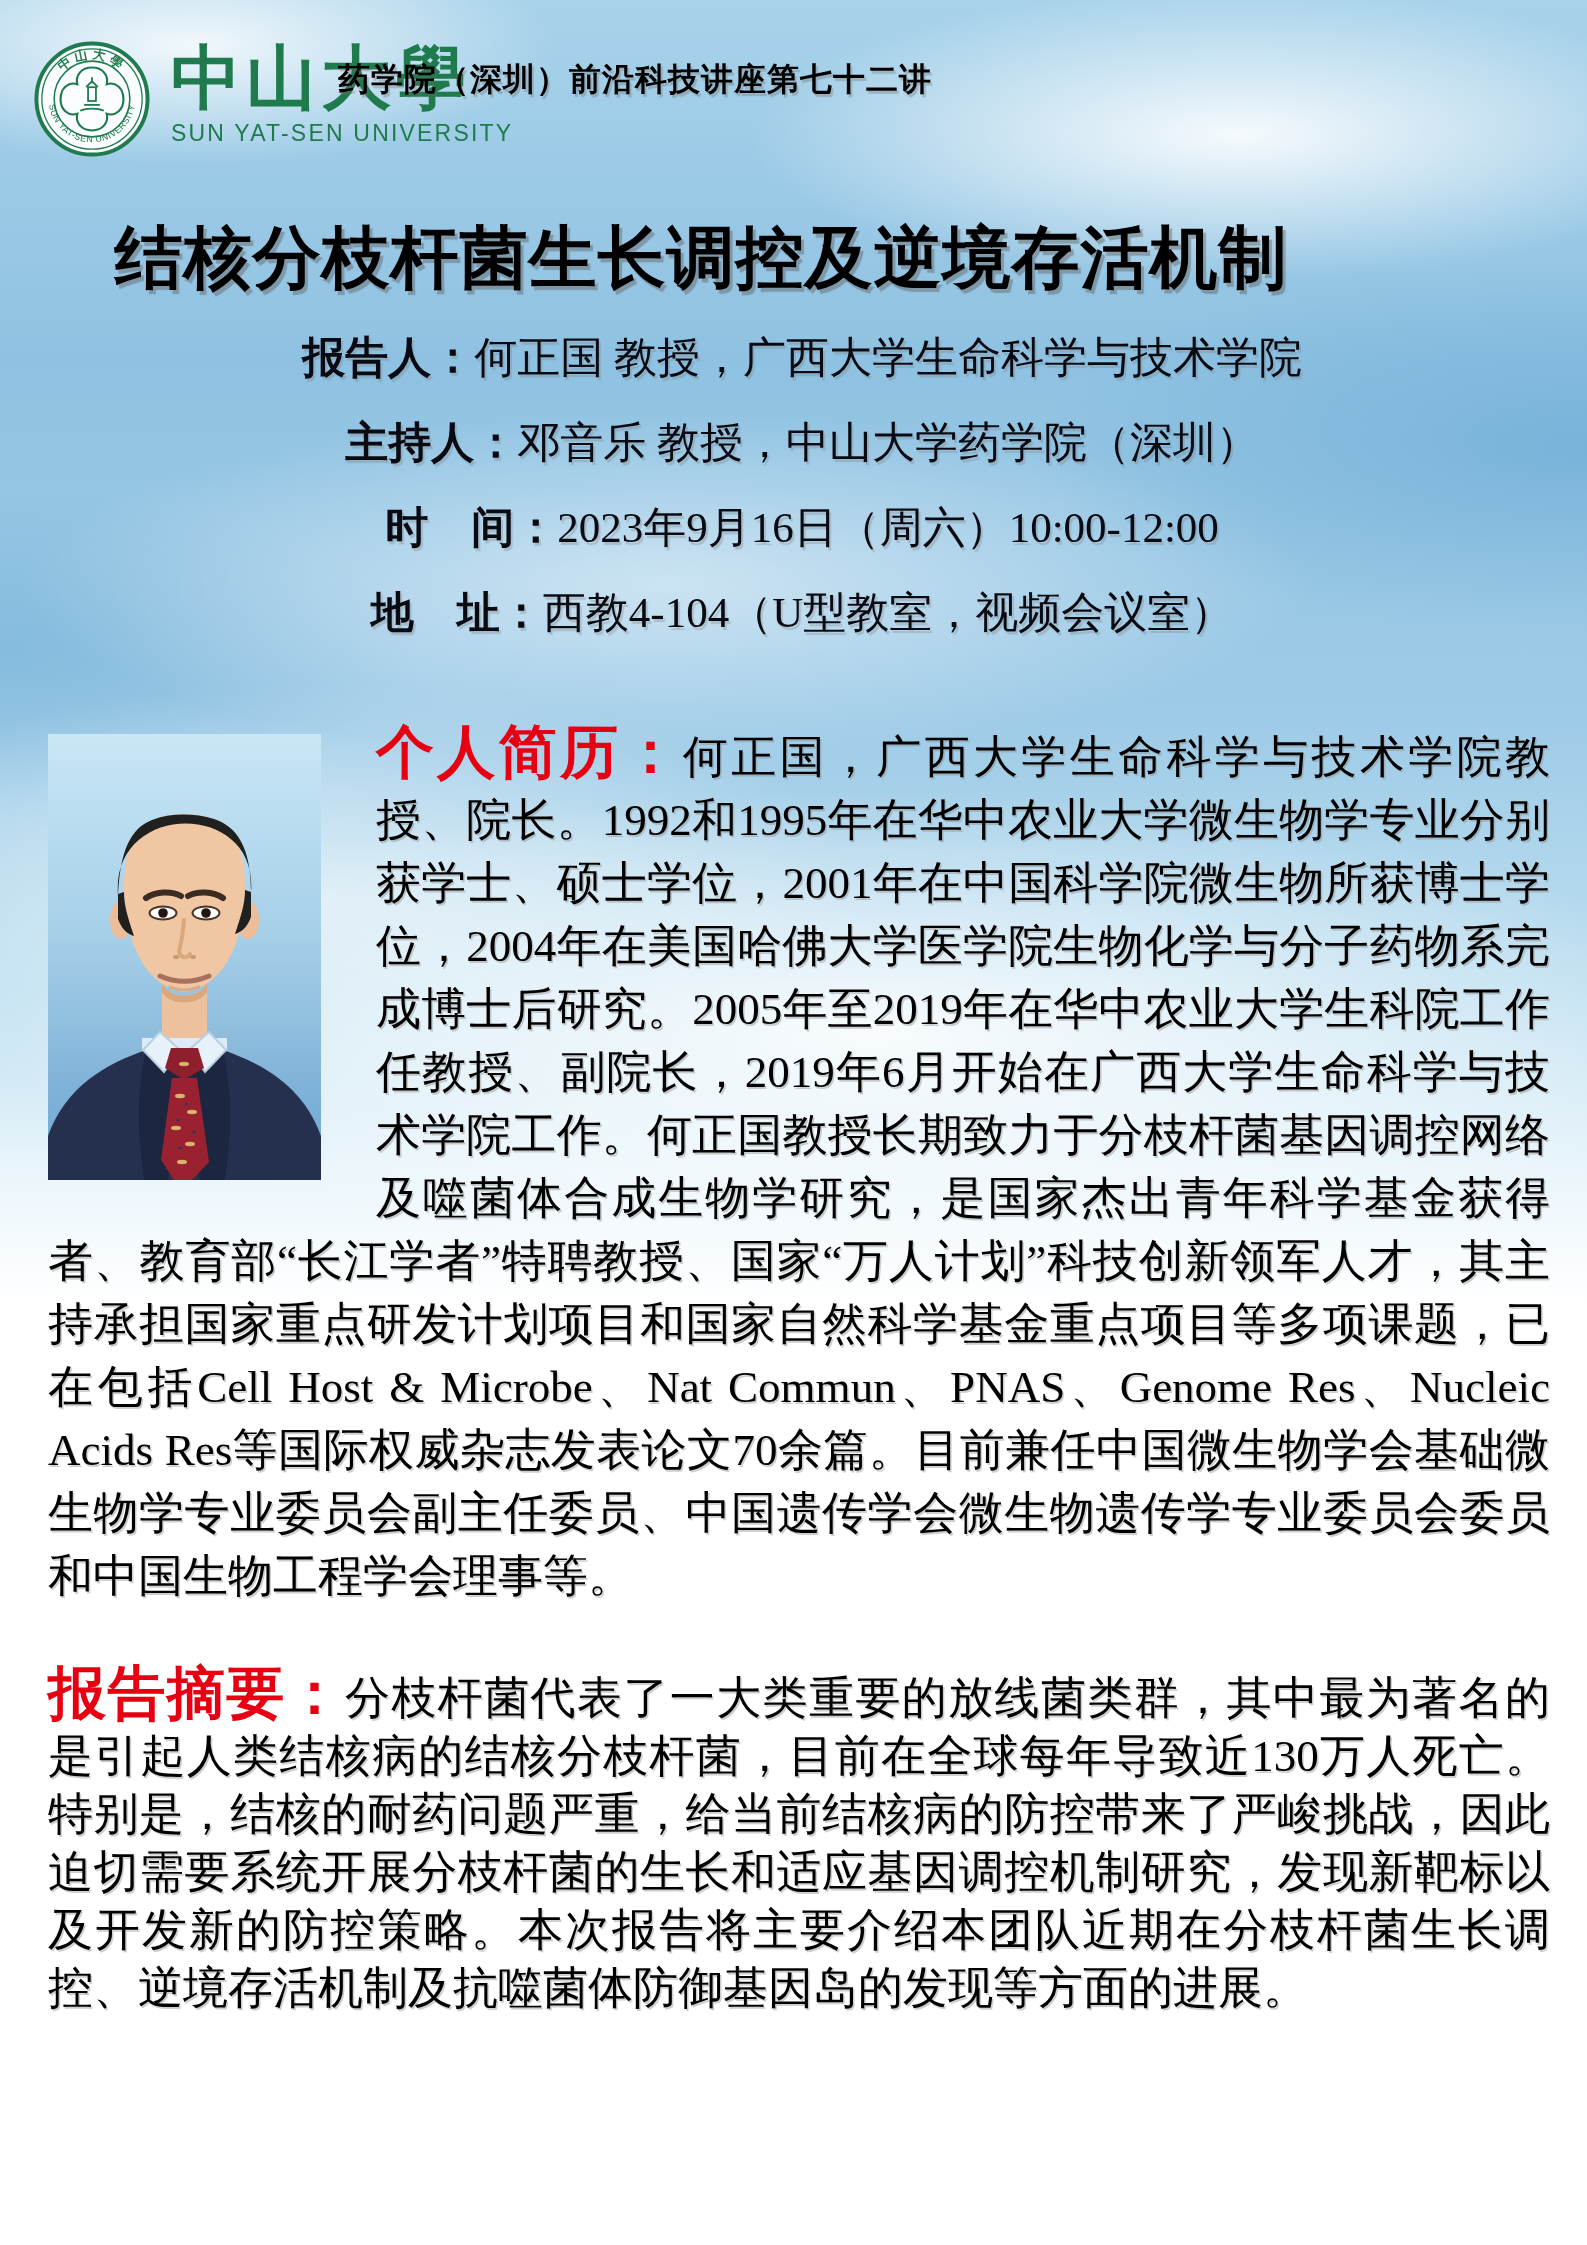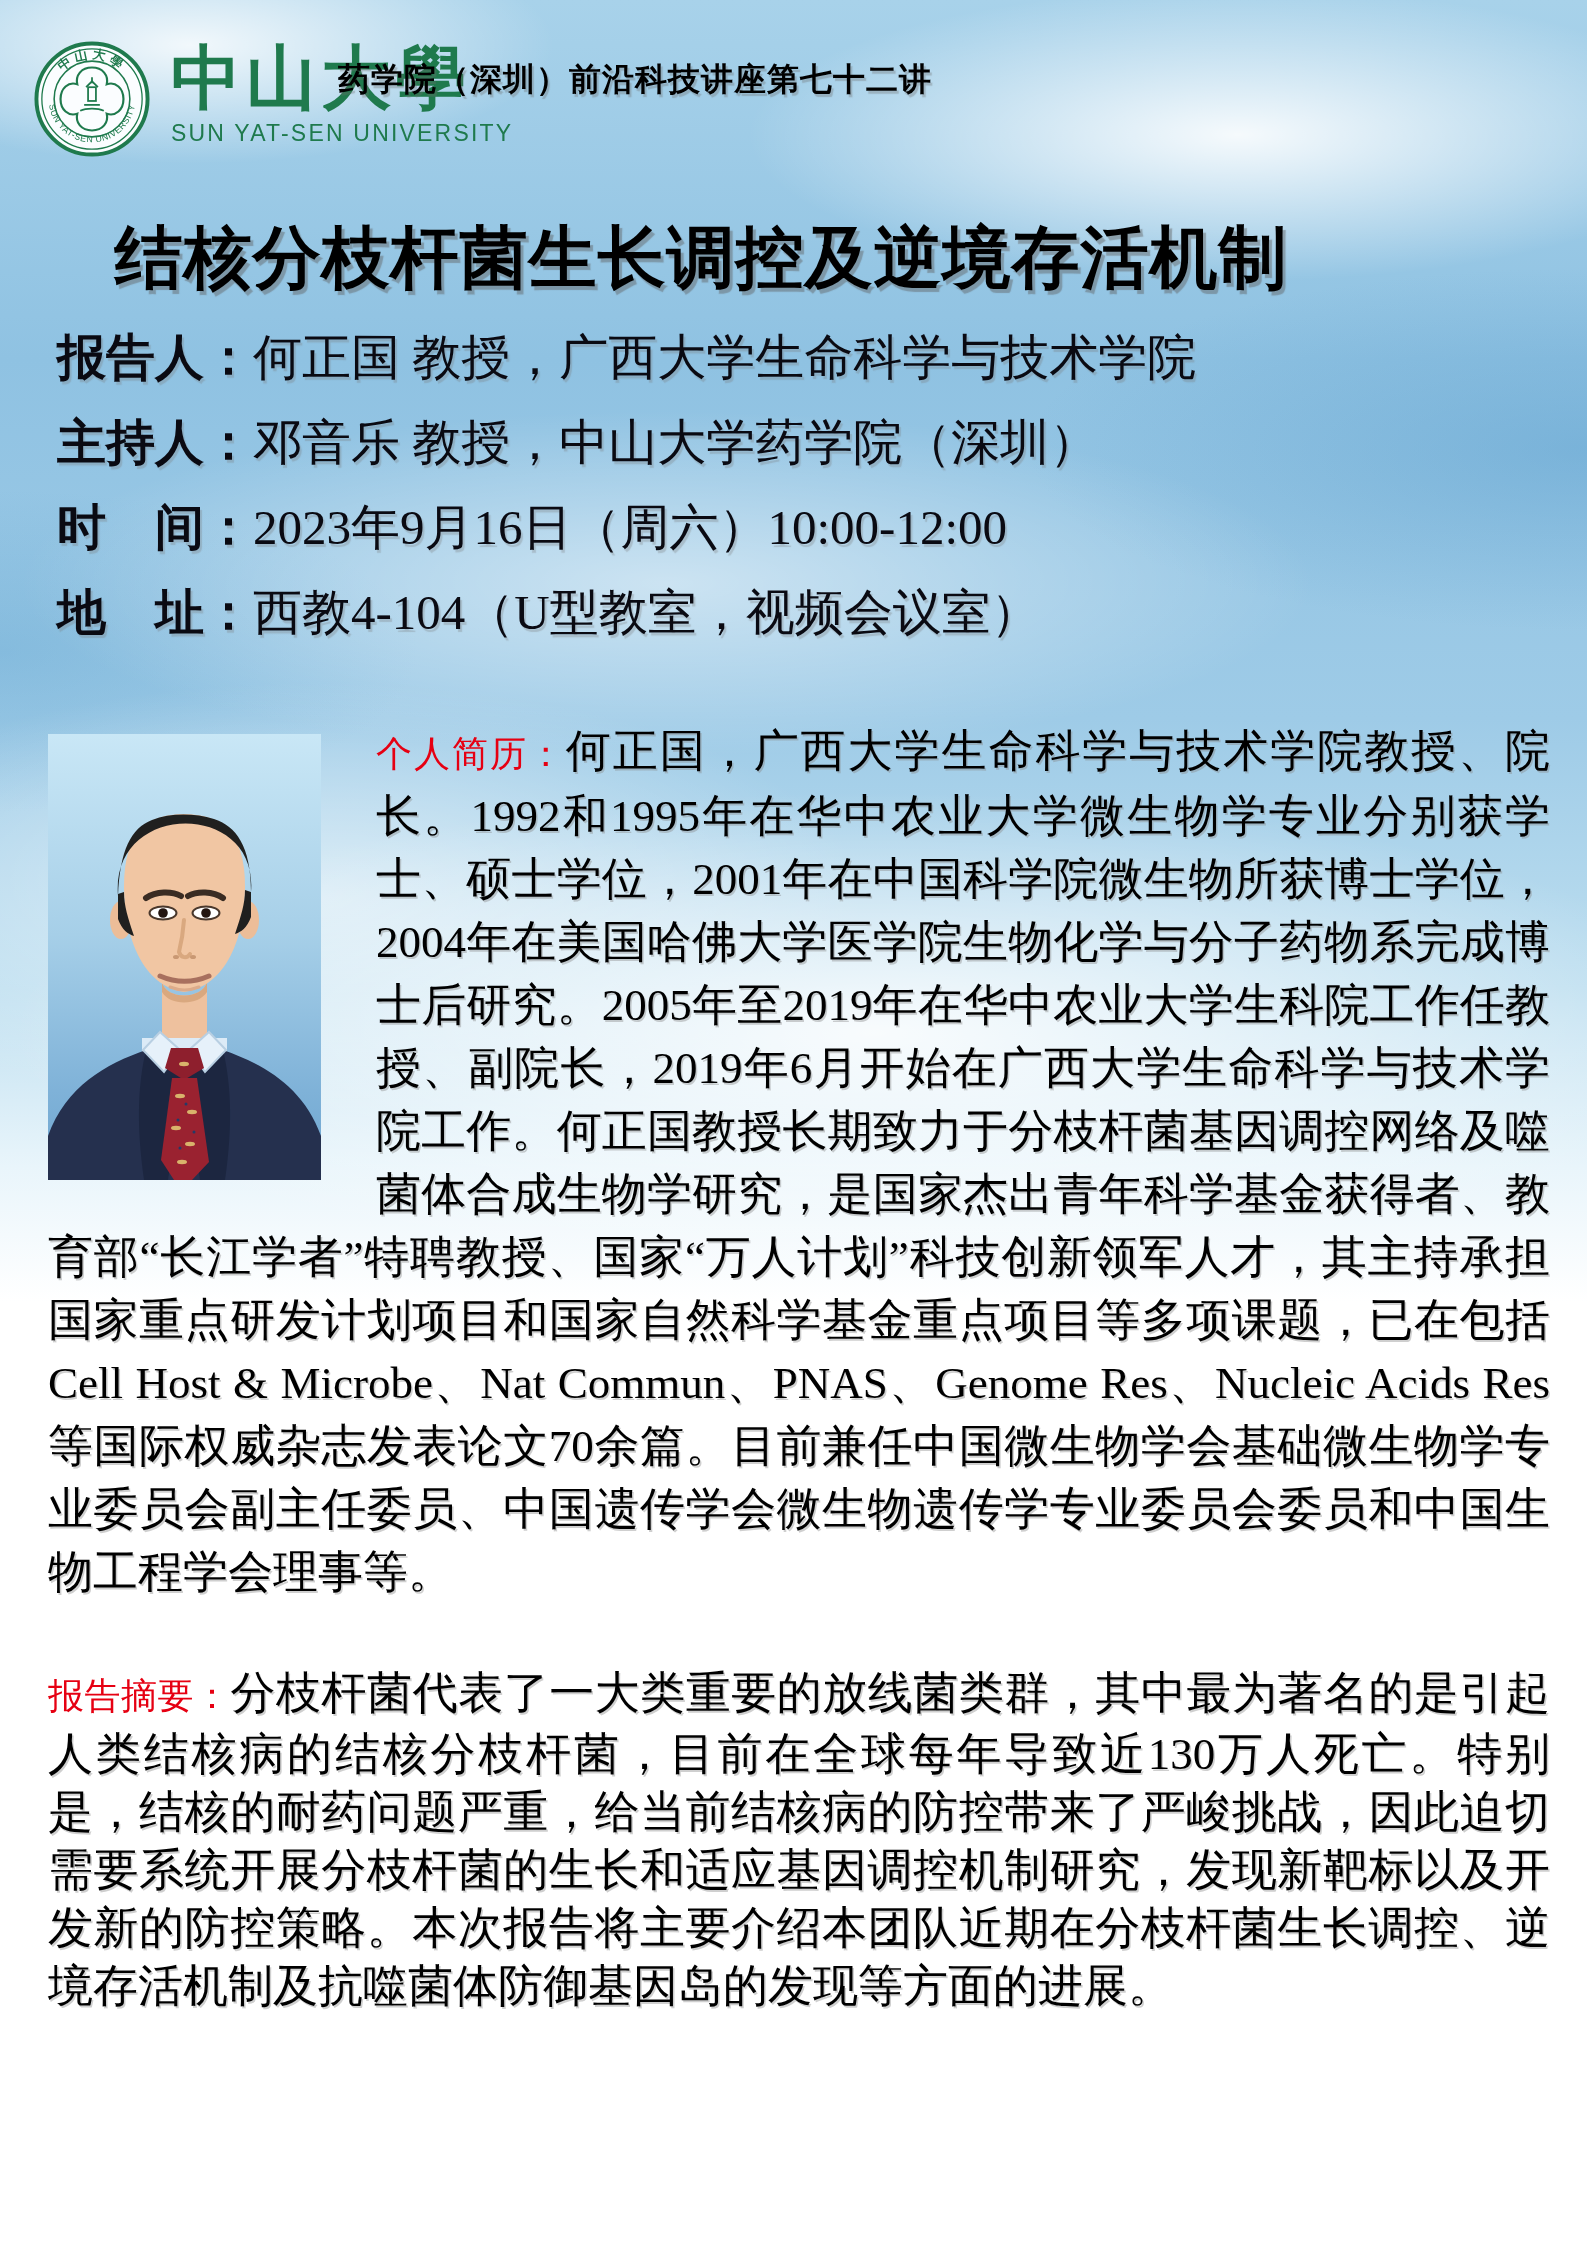--- a/index.html
+++ b/index.html
@@ -45,38 +45,39 @@
     font-family:"Liberation Sans",sans-serif;
     font-weight:700;font-size:68px;letter-spacing:1px;color:#000;
     text-shadow:3px 4px 1px rgba(95,95,95,.45);
     margin:0;
   }
   .info-list{
     position:absolute;top:330px;left:57px;right:40px;
     list-style:none;margin:0;padding:0;
   }
   .info-list li{
-    font-size:49px;line-height:56px;margin-bottom:29px;
+    font-size:43px;line-height:56px;margin-bottom:29px;
     color:#0a0a12;white-space:nowrap;
     text-shadow:2px 3px 1px rgba(120,120,120,.30);
+    text-align:center;
   }
   .info-label{font-weight:700;}
   .info-value{font-weight:400;}
   .bio-section{
     position:absolute;top:720px;left:48px;width:1502px;
   }
   .bio-section p, .abstract-section p{
     margin:0;font-size:45px;line-height:63px;text-align:justify;color:#000;
     text-shadow:1.5px 2px 0 rgba(135,135,135,.40);
   }
   .photo{
     float:left;width:273px;height:446px;margin:14px 55px 10px 0;
   }
   .red-label{
-    color:#e60012;font-weight:400;font-size:36px;
+    color:#e60012;font-weight:700;font-size:58px;
     font-family:"Liberation Sans",sans-serif;
     text-shadow:none;
   }
   .abstract-section{
     position:absolute;top:1632px;left:48px;width:1502px;
   }
   .abstract-section p{line-height:58px;margin-top:32px;}
 </style>
 </head>
 <body>

